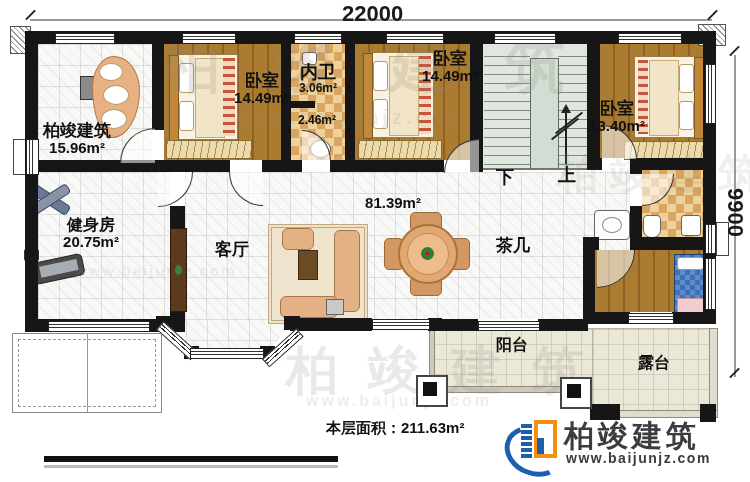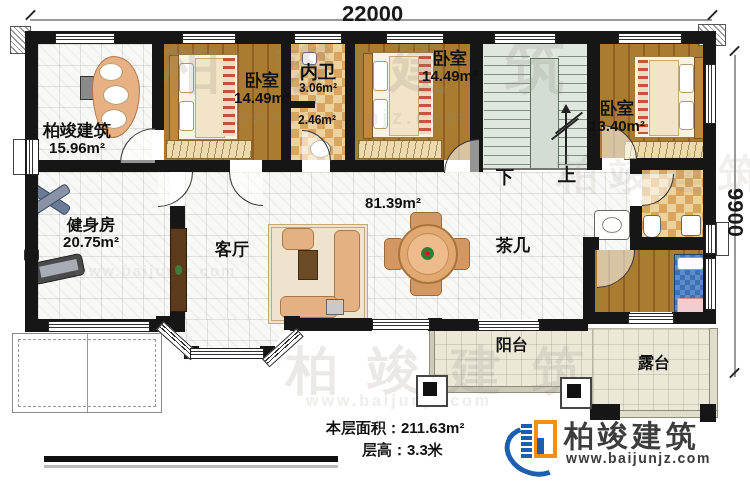--- a/index.html
+++ b/index.html
@@ -317,23 +317,20 @@
   <div class="lbl" style="left:554px;top:165px;width:26px;">
     <span class="n18">上</span>
   </div>
 
   <div class="tb" style="left:44px;top:456px;width:294px;height:6px;background:#111;"></div>
   <div class="tb" style="left:44px;top:465px;width:294px;height:3px;background:#bbb;"></div>
 
   <div class="tb" style="left:326px;top:419px;font-size:15px;">
     <span>本层面积：</span><span>211.63m²</span>
   </div>
-  <div class="tb" style="left:362px;top:441px;font-size:15px;">
-    <span>层高：</span><span>3.3米</span>
-  </div>
 
   <div class="abs" style="left:504px;top:418px;width:56px;height:54px;z-index:60;">
     <div class="abs" style="left:0;top:8px;width:52px;height:40px;border:5px solid transparent;border-bottom-color:#1c5fae;border-left-color:#1c5fae;border-radius:50%;transform:rotate(20deg);"></div>
     <div class="abs" style="left:17px;top:6px;width:11px;height:34px;background:#1c5fae;background-image:repeating-linear-gradient(180deg,transparent 0 4px,#fff 4px 6px);"></div>
     <div class="abs" style="left:30px;top:2px;width:15px;height:30px;border:4px solid #f29111;background:#fff;"></div>
     <div class="abs" style="left:33px;top:20px;width:7px;height:16px;background:#1c5fae;"></div>
   </div>
   <div class="tb brandname" style="left:564px;top:416px;">柏竣建筑</div>
   <div class="tb brandurl" style="left:566px;top:450px;">www.baijunjz.com</div>
 

